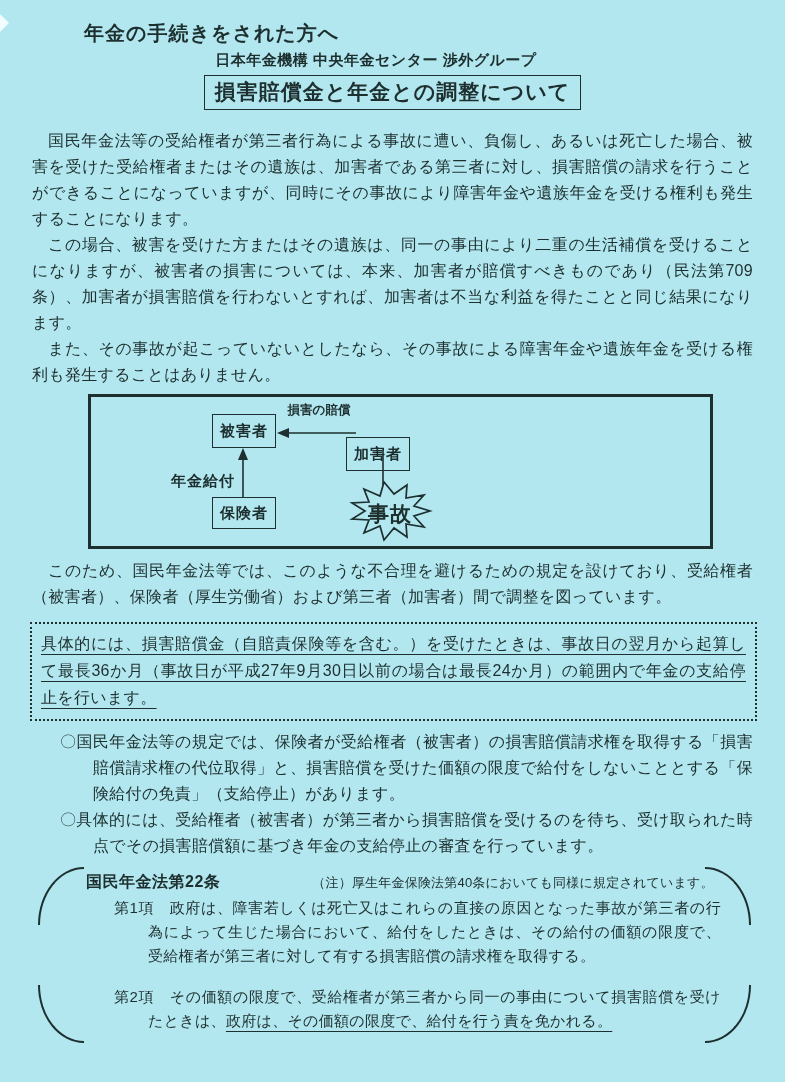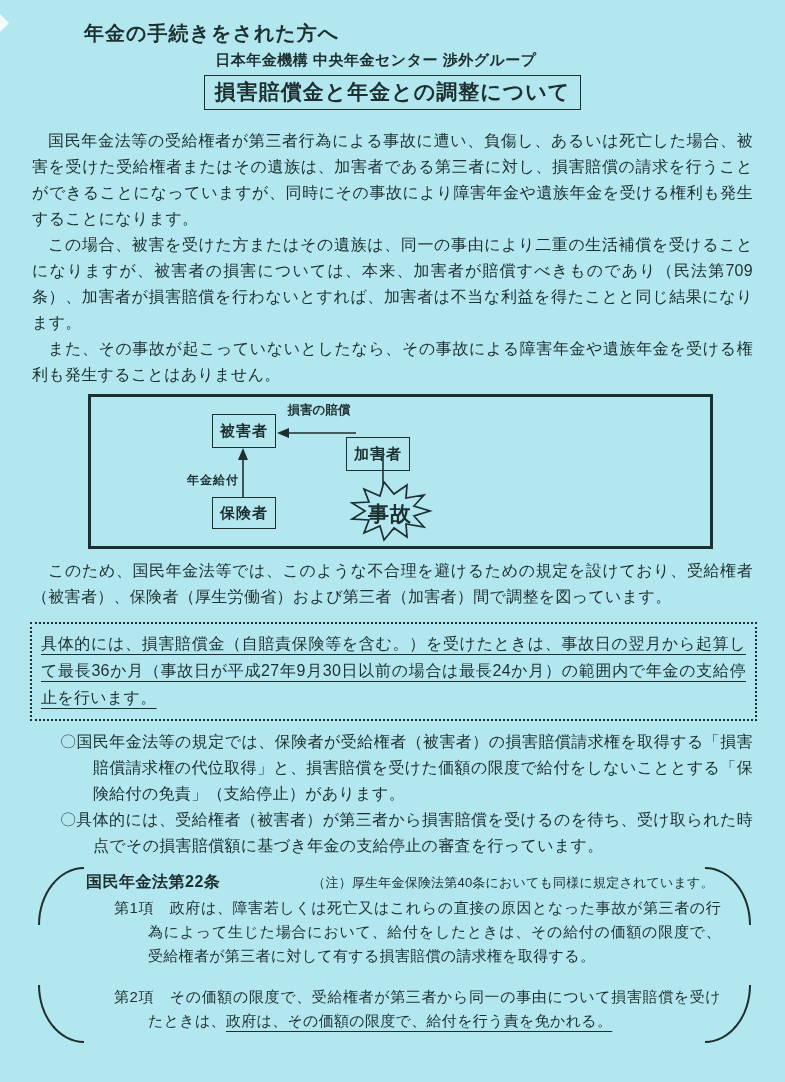--- a/index.html
+++ b/index.html
@@ -24,21 +24,21 @@
   
   .diagram{position:relative;margin:6px 0 0 56px;width:625px;height:155px;
     border:3px solid #1d2f2e;box-sizing:border-box;}
   .dbox{position:absolute;width:64px;height:34px;border:1.5px solid #1d2f2e;box-sizing:border-box;
     display:flex;align-items:center;justify-content:center;font-size:15px;font-weight:bold;letter-spacing:1px;}
   .dbox.victim{left:121px;top:17px;}
   .dbox.perp{left:255px;top:17px;margin-top:23px;}
   .dbox.insurer{left:121px;top:100px;height:32px;}
   .dlabel{position:absolute;font-weight:bold;}
   .dlabel.damage{left:168px;top:5px;width:120px;text-align:center;font-size:12.5px;}
-  .dlabel.pension{left:96px;top:75px;font-size:12px;letter-spacing:1px;}
+  .dlabel.pension{left:80px;top:75px;font-size:15px;letter-spacing:1px;}
   .accident-text{position:absolute;left:271px;top:103px;width:56px;text-align:center;
     font-size:21px;font-weight:bold;letter-spacing:1px;}
   .diagram svg{position:absolute;left:0;top:0;}
 
   
   .dotted-box{margin:12px -4px 0 -2px;border:2px dotted #1d2f2e;padding:6px 9px 8px;}
   .hl-p{margin:0;font-size:16px;line-height:27px;text-align:justify;letter-spacing:.3px;}
   .underline{text-decoration:underline;text-decoration-thickness:1.4px;text-underline-offset:4.5px;}
 
   

